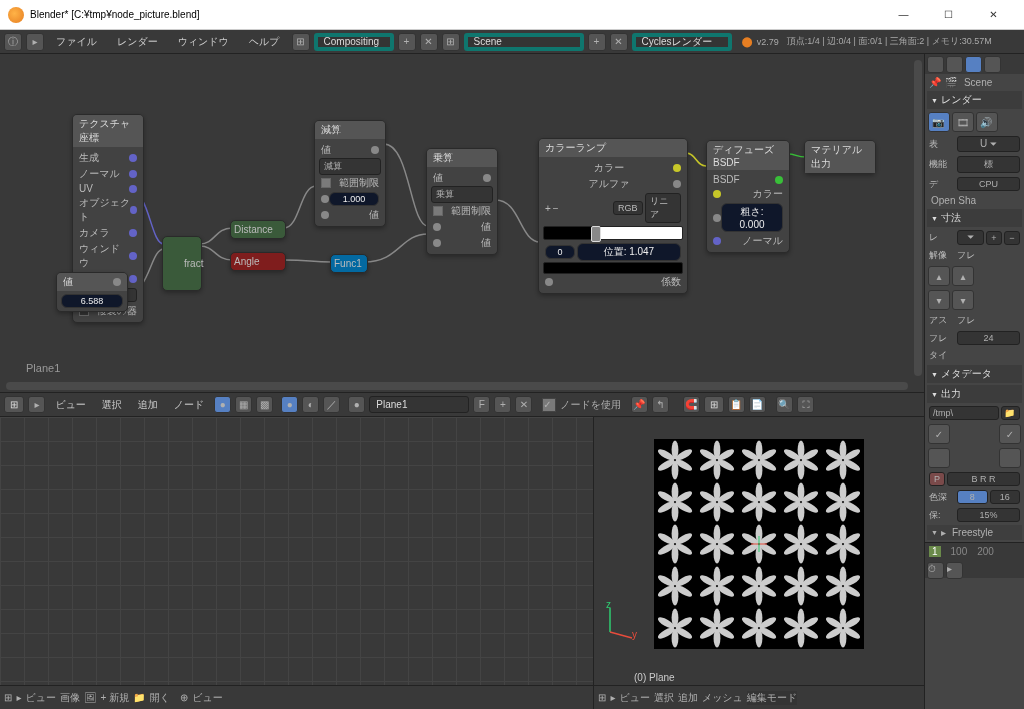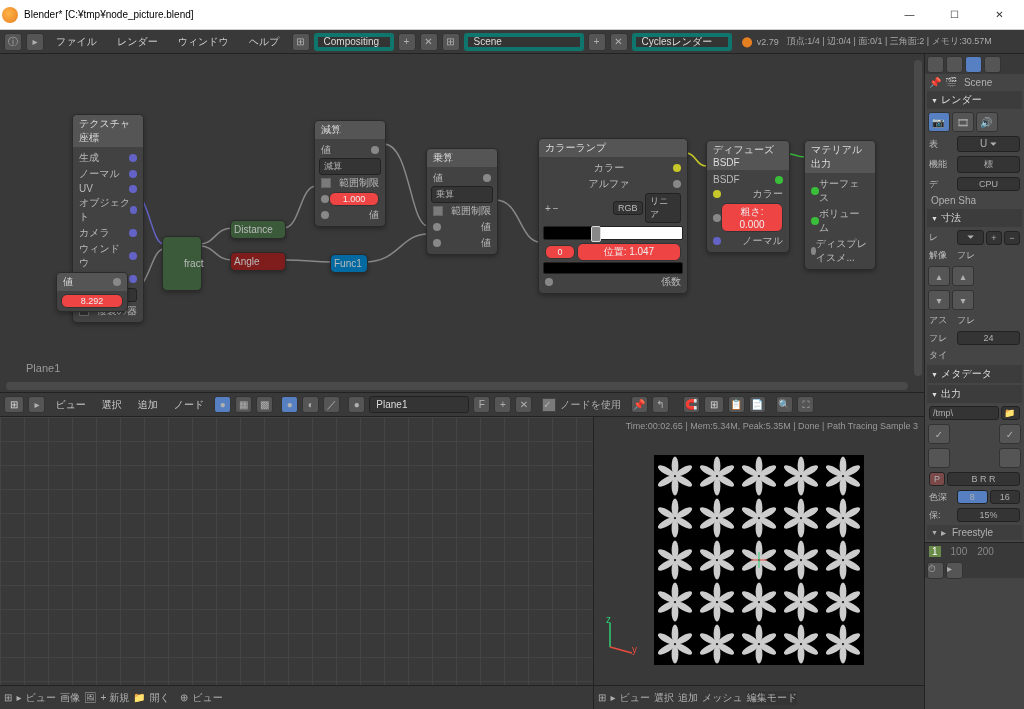--- a/index.html
+++ b/index.html
@@ -1,37 +1,37 @@
 <!DOCTYPE html>
 <html><head>
 <meta charset="utf-8">
 <style>
 *{margin:0;padding:0;box-sizing:border-box;font-family:Arial,sans-serif;font-size:10px;user-select:none}
 body{background:#393939;width:1024px;height:709px;overflow:hidden;color:#b0b0b0}
-.titlebar{height:30px;background:#fff;display:flex;align-items:center;padding:0 2px;color:#000;border-bottom:1px solid #ccc}
+.titlebar{height:30px;background:#fff;display:flex;align-items:center;padding:0 8px;color:#000;border-bottom:1px solid #ccc}
 .titlebar .icon{width:16px;height:16px;background:radial-gradient(circle at 40% 40%,#ffb347,#e67e22);border-radius:50%;margin-right:6px}
 .titlebar .spacer{flex:1}
 .titlebar .winbtn{width:45px;height:28px;display:flex;align-items:center;justify-content:center;color:#333}
 .topbar{height:24px;background:#393939;display:flex;align-items:center;padding:0 4px;border-bottom:1px solid #222;gap:4px}
 .topbar .menu{padding:0 8px;color:#ccc}
 .topbar .dsel{background:#343434;border:4px solid #0f766e;border-radius:3px;padding:1px 6px;color:#ddd;height:18px;display:flex;align-items:center;min-width:80px}
 .topbar .ibtn{width:18px;height:18px;background:#555;border:1px solid #333;border-radius:3px;display:flex;align-items:center;justify-content:center}
 .statusr{color:#aaa;font-size:9px}
 .mainarea{display:flex;height:655px}
 .leftcol{width:924px;display:flex;flex-direction:column}
 .nodeed{height:339px;position:relative;background:#393939;overflow:hidden;border-bottom:1px solid #222}
 .node{position:absolute;background:#424242;border:1px solid #2a2a2a;border-radius:5px;box-shadow:0 2px 4px rgba(0,0,0,0.3)}
 .node .nh{background:#555;padding:2px 6px;border-radius:4px 4px 0 0;color:#ddd;font-size:9px;display:flex;justify-content:space-between;align-items:center}
 .node .nb{padding:3px 4px}
 .node .row{display:flex;justify-content:space-between;align-items:center;padding:1px 2px;font-size:9px;color:#bbb}
 .node .sock{width:8px;height:8px;border-radius:50%;background:#888;display:inline-block}
 .node .sock.c{background:#c7c729}
 .node .sock.v{background:#6363c7}
 .node .sock.s{background:#39bf39}
-.node .numf{background:#ef4444;border:1px solid #333;border-radius:6px;padding:1px 6px;color:#eee;font-size:9px;text-align:center;flex:1}
+.node .numf{background:#0f172a;border:1px solid #333;border-radius:6px;padding:1px 6px;color:#eee;font-size:9px;text-align:center;flex:1}
 .node .chk{width:10px;height:10px;background:#333;border:1px solid #666;display:inline-block;margin-right:3px}
 .node .chk.on{background:#7a7a7a}
 .node .dd{background:#343434;border:1px solid #222;border-radius:3px;padding:1px 4px;font-size:9px;flex:1}
 .link{position:absolute;pointer-events:none}
 .nodelbl{position:absolute;color:#999;font-size:11px}
 .nodeedbar{height:24px;background:#393939;display:flex;align-items:center;padding:0 4px;gap:4px;border-bottom:1px solid #222}
 .nodeedbar .hbtn{background:#555;border:1px solid #333;border-radius:3px;padding:1px 5px;color:#ddd;height:17px;display:flex;align-items:center}
 .nodeedbar .menu{padding:0 6px;color:#ccc}
 .nodeedbar .ibtn{width:17px;height:17px;background:#555;border:1px solid #333;border-radius:3px;display:flex;align-items:center;justify-content:center}
 .nodeedbar .ibtn.act{background:#5680c2}
@@ -159,21 +159,21 @@
             </div>
     </div>
   </div>
 
   <div class="node" style="left:56px;top:218px;width:72px">
     <div class="nh">
             <span>値</span>
             <span class="sock"></span>
           </div>
     <div class="nb">
-            <div class="numf">8.292</div>
+            <div class="numf">6.588</div>
           </div>
   </div>
 
   <div class="node" style="left:162px;top:182px;width:40px;background:#3a5a3a">
     <div class="row" style="padding:21px">
             <span>fract</span>
           </div>
   </div>
   <div class="node" style="left:230px;top:166px;width:56px;background:#3a5a3a">
     <div class="row" style="padding:3px">
@@ -299,34 +299,20 @@
               <span class="sock v"></span>
               <span>ノーマル</span>
             </div>
     </div>
   </div>
 
   <div class="node" style="left:804px;top:86px;width:72px">
     <div class="nh">
             <span>マテリアル出力</span>
           </div>
-    <div class="nb">
-      <div class="row">
-              <span class="sock s"></span>
-              <span>サーフェス</span>
-            </div>
-      <div class="row">
-              <span class="sock s"></span>
-              <span>ボリューム</span>
-            </div>
-      <div class="row">
-              <span class="sock"></span>
-              <span>ディスプレイスメ...</span>
-            </div>
-    </div>
   </div>
 
   <div class="nodelbl" style="left:26px;top:308px">Plane1</div>
   <div style="position:absolute;bottom:2px;left:6px;right:16px;height:8px;background:#4a4a4a;border-radius:4px"></div>
   <div style="position:absolute;top:6px;right:2px;bottom:16px;width:8px;background:#4a4a4a;border-radius:4px"></div>
 </div>
 
 <div class="nodeedbar">
   <div class="hbtn">⊞</div>
   <div class="ibtn">▸</div>
@@ -368,21 +354,20 @@
       <div class="ibtn">🖼</div>
       <div class="hbtn">+ <span>新規</span></div>
       <div class="ibtn">📁</div>
       <div class="hbtn">開く</div>
       <div class="ibtn" style="margin-left:6px">⊕</div>
       <span class="menu">ビュー</span>
     </div>
   </div>
 
   <div class="v3d">
-    <div class="rstatus">Time:00:02.65 | Mem:5.34M, Peak:5.35M | Done | Path Tracing Sample 3</div>
     <div class="rview">
       <div class="canvas">
         <svg width="210" height="210" viewBox="0 0 210 210">
           <defs>
             <g id="flw">
               <g transform="scale(0.85)">
                 <ellipse cx="0" cy="-12" rx="4" ry="11" fill="#ccc"></ellipse>
                 <ellipse cx="0" cy="-12" rx="4" ry="11" fill="#ccc" transform="rotate(60)"></ellipse>
                 <ellipse cx="0" cy="-12" rx="4" ry="11" fill="#ccc" transform="rotate(120)"></ellipse>
                 <ellipse cx="0" cy="-12" rx="4" ry="11" fill="#ccc" transform="rotate(180)"></ellipse>
@@ -422,20 +407,21 @@
           </g>
         </svg>
       </div>
       <svg class="axiswidget">
         <line x1="8" y1="32" x2="8" y2="8" stroke="#2ecc71" stroke-width="1.5"></line>
         <line x1="8" y1="32" x2="30" y2="38" stroke="#e74c3c" stroke-width="1.5"></line>
         <text x="4" y="8" fill="#2ecc71" font-size="8">z</text>
         <text x="30" y="38" fill="#e74c3c" font-size="8">y</text>
       </svg>
     </div>
+    <div class="v3dlbl">(0) Plane</div>
     <div class="v3dhdr">
       <div class="hbtn">⊞</div>
       <div class="ibtn">▸</div>
       <span class="menu">ビュー</span>
       <span class="menu">選択</span>
       <span class="menu">追加</span>
       <span class="menu">メッシュ</span>
       <div class="hbtn" style="background:#343434">編集モード</div>
     </div>
   </div>

